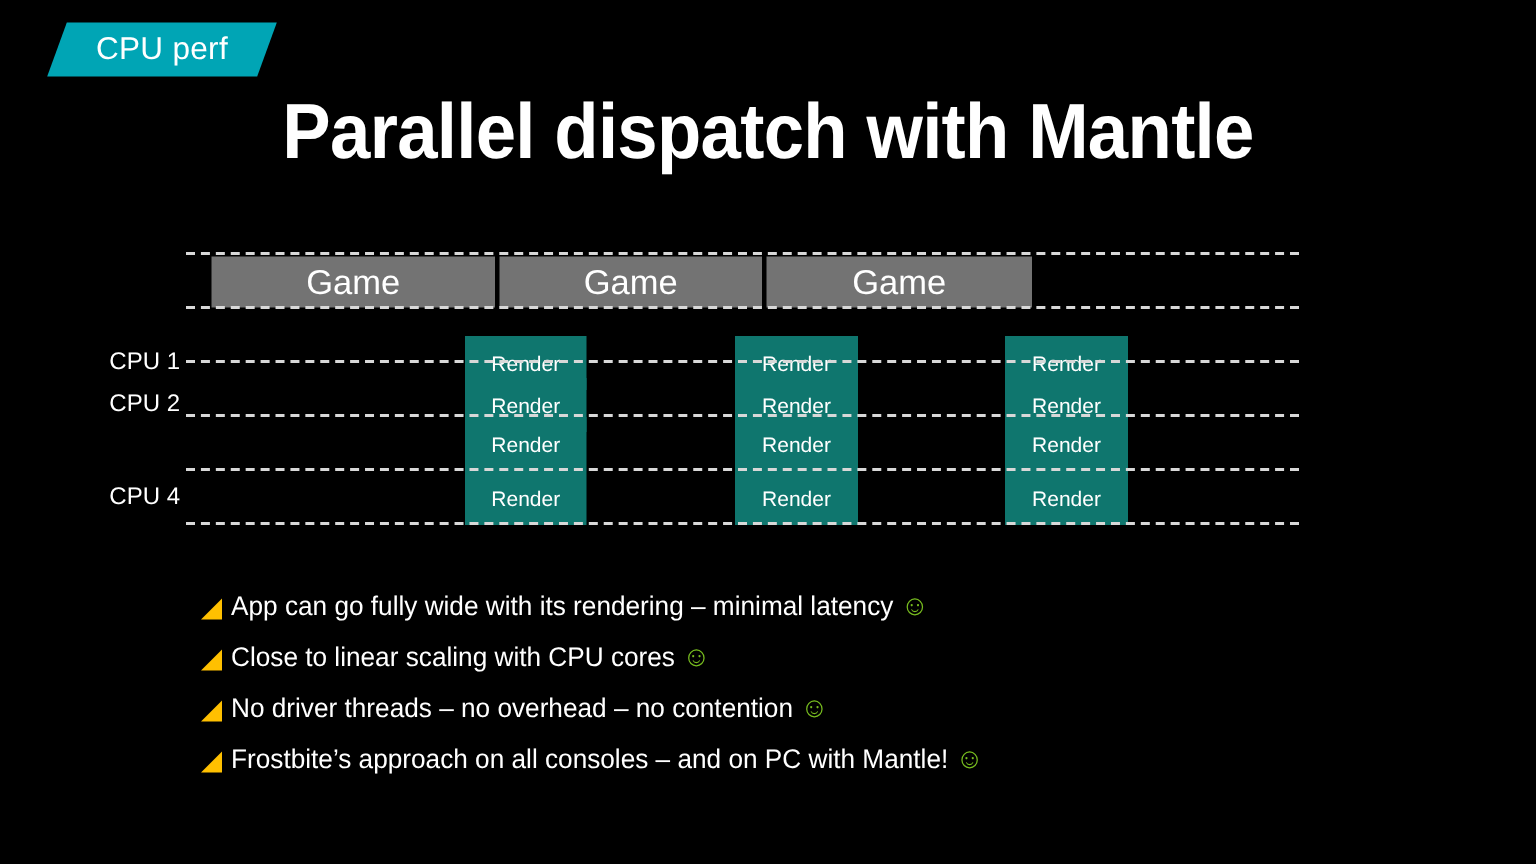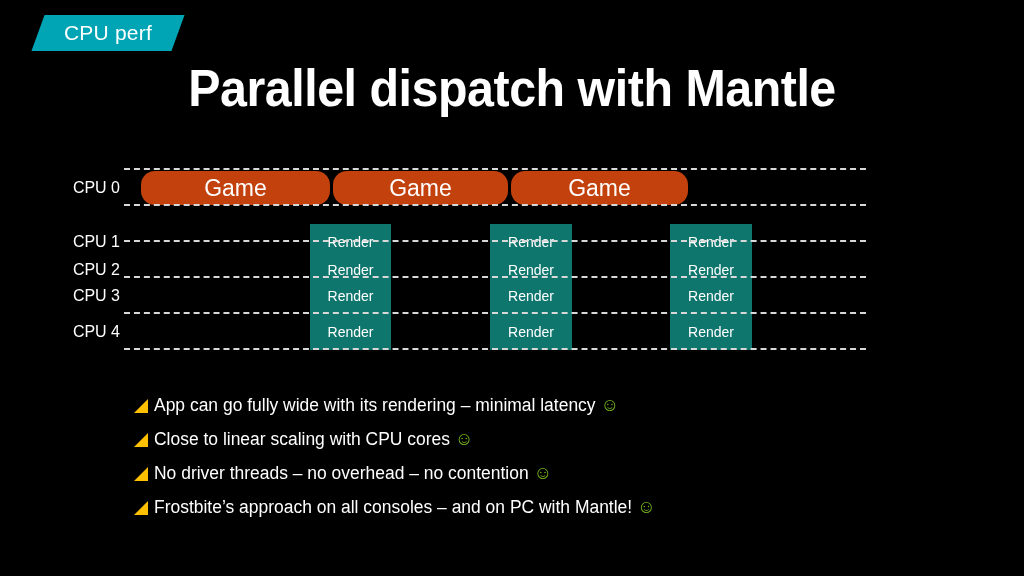--- a/index.html
+++ b/index.html
@@ -88,25 +88,24 @@
     position: absolute;
     box-sizing: border-box;
     display: flex;
     align-items: center;
     justify-content: center;
     color: #ffffff;
     white-space: nowrap;
     overflow: hidden;
   }
   .block.game {
-    background: #c2410c;
+    background: #737373;
     font-size: 23px;
     height: 34px;
     top: 1px;
-    border-radius: 14px;
   }
   .block.render {
     background: #0f766e;
     font-size: 14px;
     height: 36px;
     top: 0px;
   }
 
   
   #bullet-list {
@@ -154,39 +153,37 @@
 <body>
 
 <div id="kicker-banner">
   <span class="kicker-text">CPU perf</span>
 </div>
 
 <div id="slide-title">Parallel dispatch with Mantle</div>
 
 <div id="cpu-chart">
     <div class="chart-row" style="top: 2px;">
-      <div class="row-label">CPU 0</div>
       <div class="block game" style="left: 141px; width: 189px;">Game</div>
       <div class="block game" style="left: 333px; width: 175px;">Game</div>
       <div class="block game" style="left: 511px; width: 177px;">Game</div>
     </div>
     <div class="chart-row" style="top: 56px;">
       <div class="row-label">CPU 1</div>
       <div class="block render" style="left: 310px; width: 81px;">Render</div>
       <div class="block render" style="left: 490px; width: 82px;">Render</div>
       <div class="block render" style="left: 670px; width: 82px;">Render</div>
     </div>
     <div class="chart-row" style="top: 84px;">
       <div class="row-label">CPU 2</div>
       <div class="block render" style="left: 310px; width: 81px;">Render</div>
       <div class="block render" style="left: 490px; width: 82px;">Render</div>
       <div class="block render" style="left: 670px; width: 82px;">Render</div>
     </div>
     <div class="chart-row" style="top: 110px;">
-      <div class="row-label">CPU 3</div>
       <div class="block render" style="left: 310px; width: 81px;">Render</div>
       <div class="block render" style="left: 490px; width: 82px;">Render</div>
       <div class="block render" style="left: 670px; width: 82px;">Render</div>
     </div>
     <div class="chart-row" style="top: 146px; padding-left: 32px;">
       <div class="row-label">CPU 4</div>
       <div class="block render" style="left: 310px; width: 81px;">Render</div>
       <div class="block render" style="left: 490px; width: 82px;">Render</div>
       <div class="block render" style="left: 670px; width: 82px;">Render</div>
     </div>

